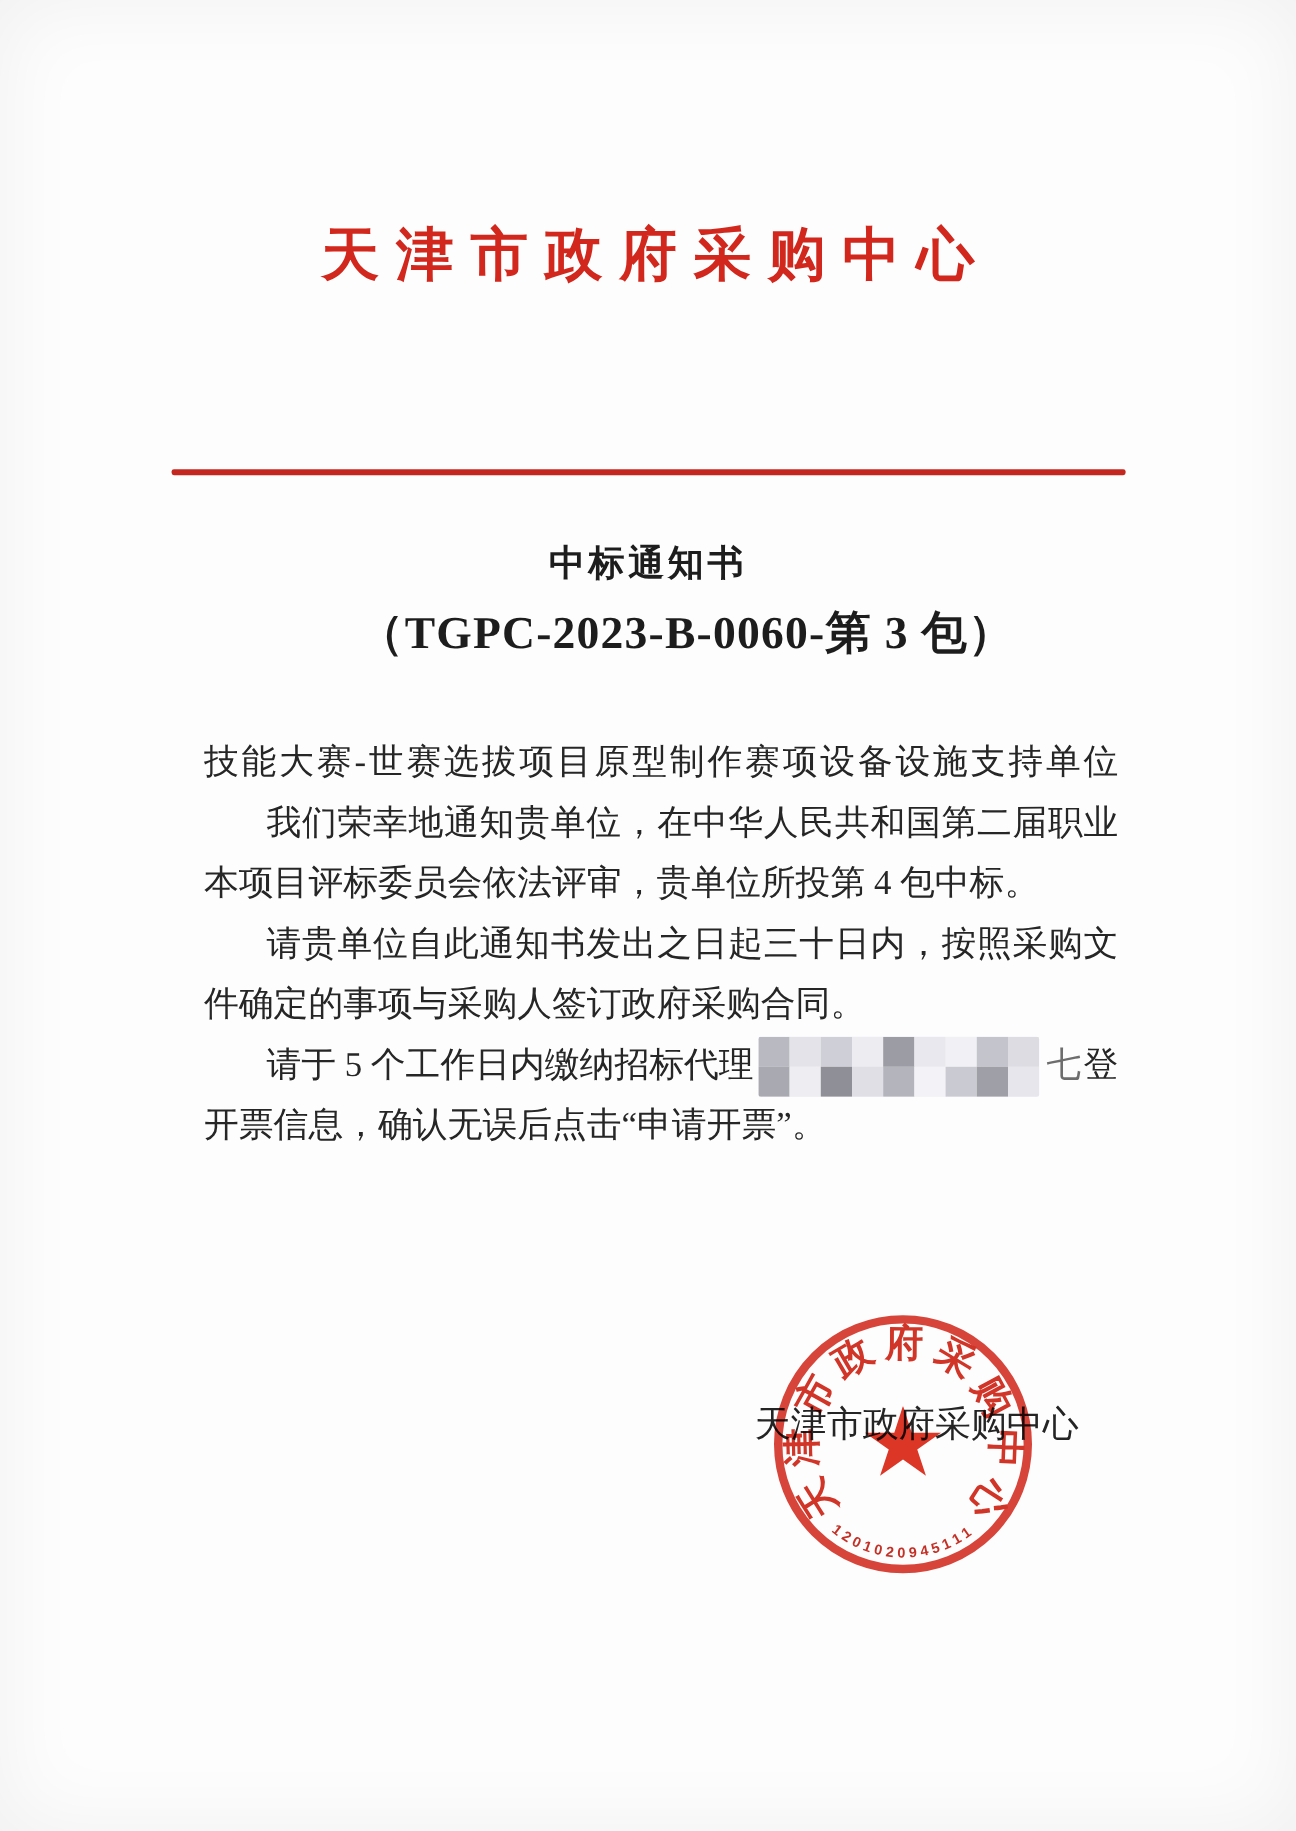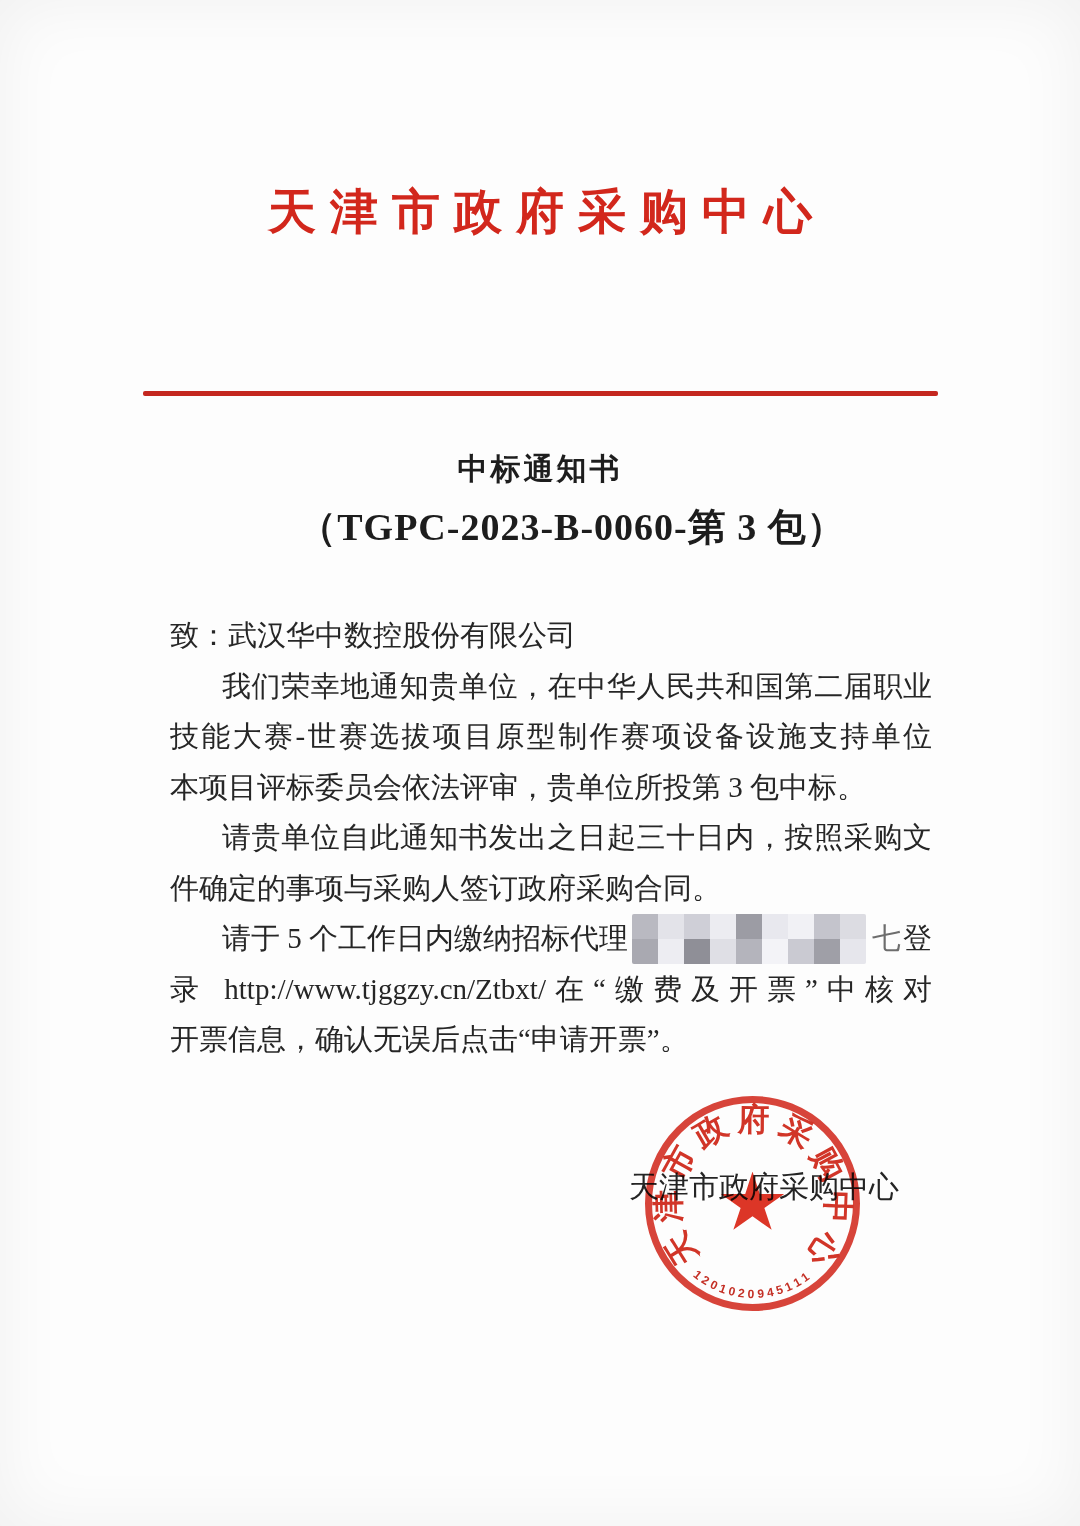--- a/index.html
+++ b/index.html
@@ -101,24 +101,23 @@
 
 <div class="page">
 
   <div class="letterhead">天津市政府采购中心</div>
   <div class="rule"></div>
 
   <div class="doc-title">中标通知书</div>
   <div class="doc-subtitle">（TGPC-2023-B-0060-第 3 包）</div>
 
   <div class="body">
-    <div class="bline">致：武汉华中数控股份有限公司</div>
+    <div class="bline jst">技能大赛-世赛选拔项目原型制作赛项设备设施支持单位</div>
     <div class="bline jst ind">我们荣幸地通知贵单位，在中华人民共和国第二届职业</div>
-    <div class="bline jst">技能大赛-世赛选拔项目原型制作赛项设备设施支持单位</div>
-    <div class="bline">本项目评标委员会依法评审，贵单位所投第 3 包中标。</div>
+    <div class="bline">本项目评标委员会依法评审，贵单位所投第 4 包中标。</div>
     <div class="bline jst ind">请贵单位自此通知书发出之日起三十日内，按照采购文</div>
     <div class="bline">件确定的事项与采购人签订政府采购合同。</div>
 
     <div class="bline rline ind">
       <span class="pfx">请于 5 个工作日内缴纳招标代理</span>
       <span class="mosaic" id="mosaic">
           <div style="background: rgb(185, 185, 193);"></div>
           <div style="background: rgb(227, 227, 233);"></div>
           <div style="background: rgb(207, 207, 215);"></div>
           <div style="background: rgb(236, 236, 241);"></div>
@@ -134,21 +133,20 @@
           <div style="background: rgb(180, 180, 188);"></div>
           <div style="background: rgb(243, 243, 247);"></div>
           <div style="background: rgb(202, 202, 210);"></div>
           <div style="background: rgb(159, 159, 167);"></div>
           <div style="background: rgb(230, 230, 236);"></div>
         </span>
       <span class="partial">七</span>
       <span class="sfx">登</span>
     </div>
 
-    <div class="bline jst">录 http://www.tjggzy.cn/Ztbxt/在“缴费及开票”中核对</div>
     <div class="bline">开票信息，确认无误后点击“申请开票”。</div>
   </div>
 
   <div class="signature">天津市政府采购中心</div>
 
   <div class="stamp">
     <div class="stamp-border"></div>
     <div class="star"></div>
     <div id="ringText">
         <span class="ringchar" style="transform: rotate(-122deg) translateY(-85px);">天</span>

